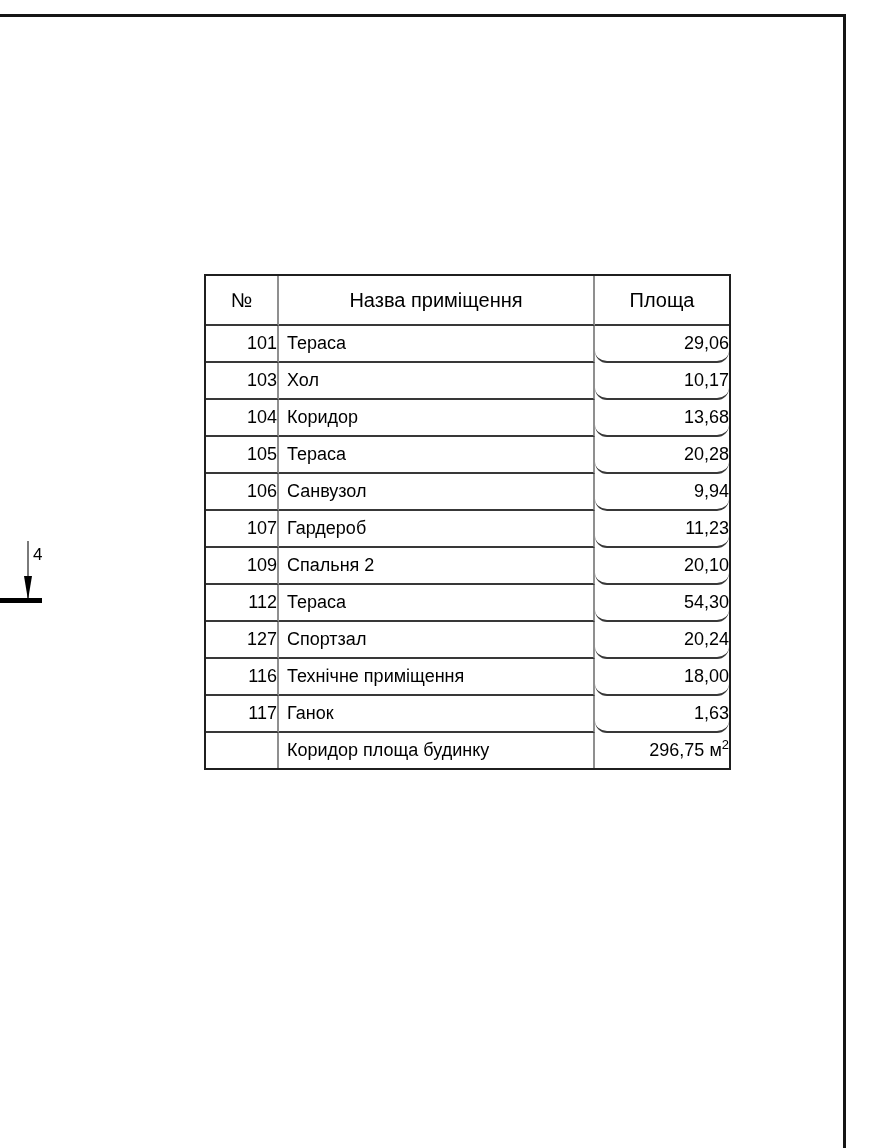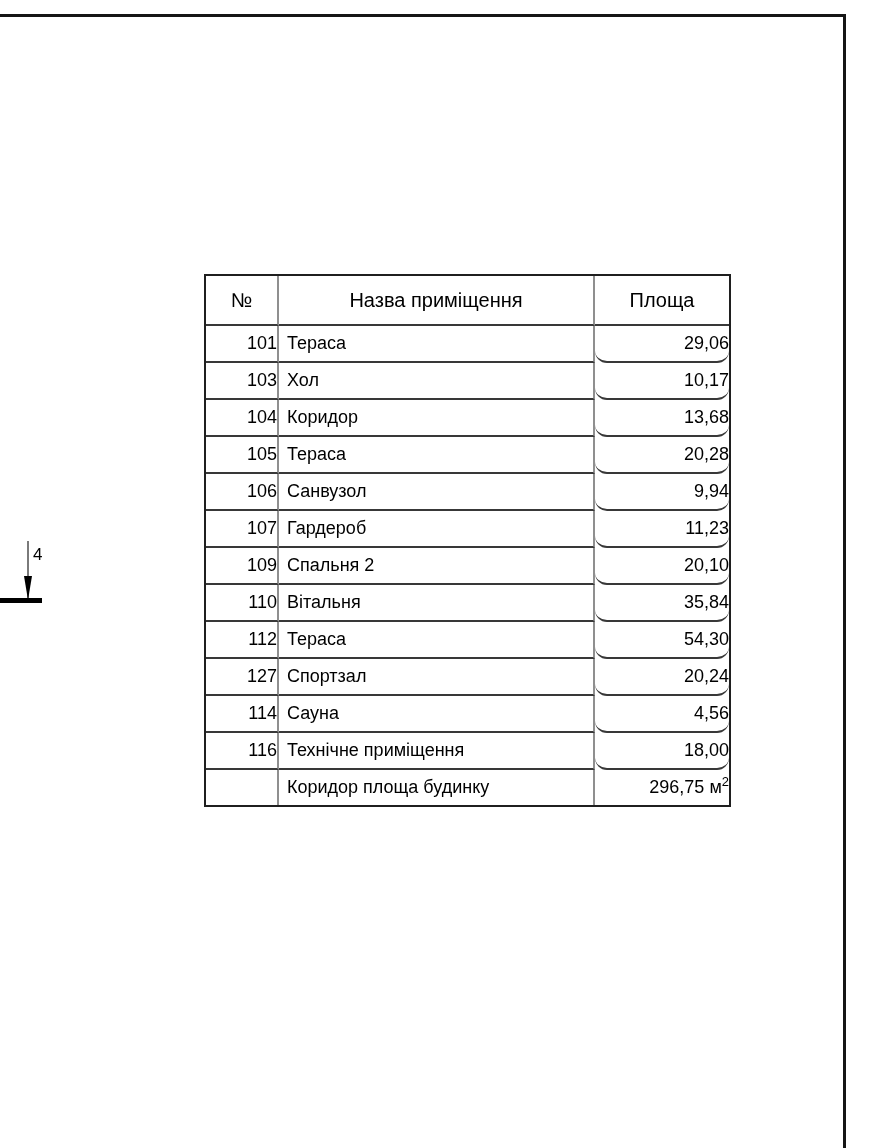--- a/index.html
+++ b/index.html
@@ -172,43 +172,38 @@
           <td class="num">107</td>
           <td class="name">Гардероб</td>
           <td class="area">11,23</td>
         </tr>
         <tr>
           <td class="num">109</td>
           <td class="name">Спальня 2</td>
           <td class="area">20,10</td>
         </tr>
         <tr>
-          <td class="num">110</td>
-          <td class="name">Вітальня</td>
-          <td class="area">35,84</td>
-        </tr>
-        <tr>
           <td class="num">112</td>
           <td class="name">Тераса</td>
           <td class="area">54,30</td>
         </tr>
         <tr>
           <td class="num">127</td>
           <td class="name">Спортзал</td>
           <td class="area">20,24</td>
         </tr>
         <tr>
-          <td class="num">114</td>
-          <td class="name">Сауна</td>
-          <td class="area">4,56</td>
-        </tr>
-        <tr>
           <td class="num">116</td>
           <td class="name">Технічне приміщення</td>
           <td class="area">18,00</td>
+        </tr>
+        <tr>
+          <td class="num">117</td>
+          <td class="name">Ганок</td>
+          <td class="area">1,63</td>
         </tr>
       </tbody>
     <tbody class="total-body">
       <tr>
         <td class="num"></td>
         <td class="name">Коридор площа будинку</td>
         <td class="area"><span>296,75 м</span><sup>2</sup></td>
       </tr>
     </tbody>
   </table>

